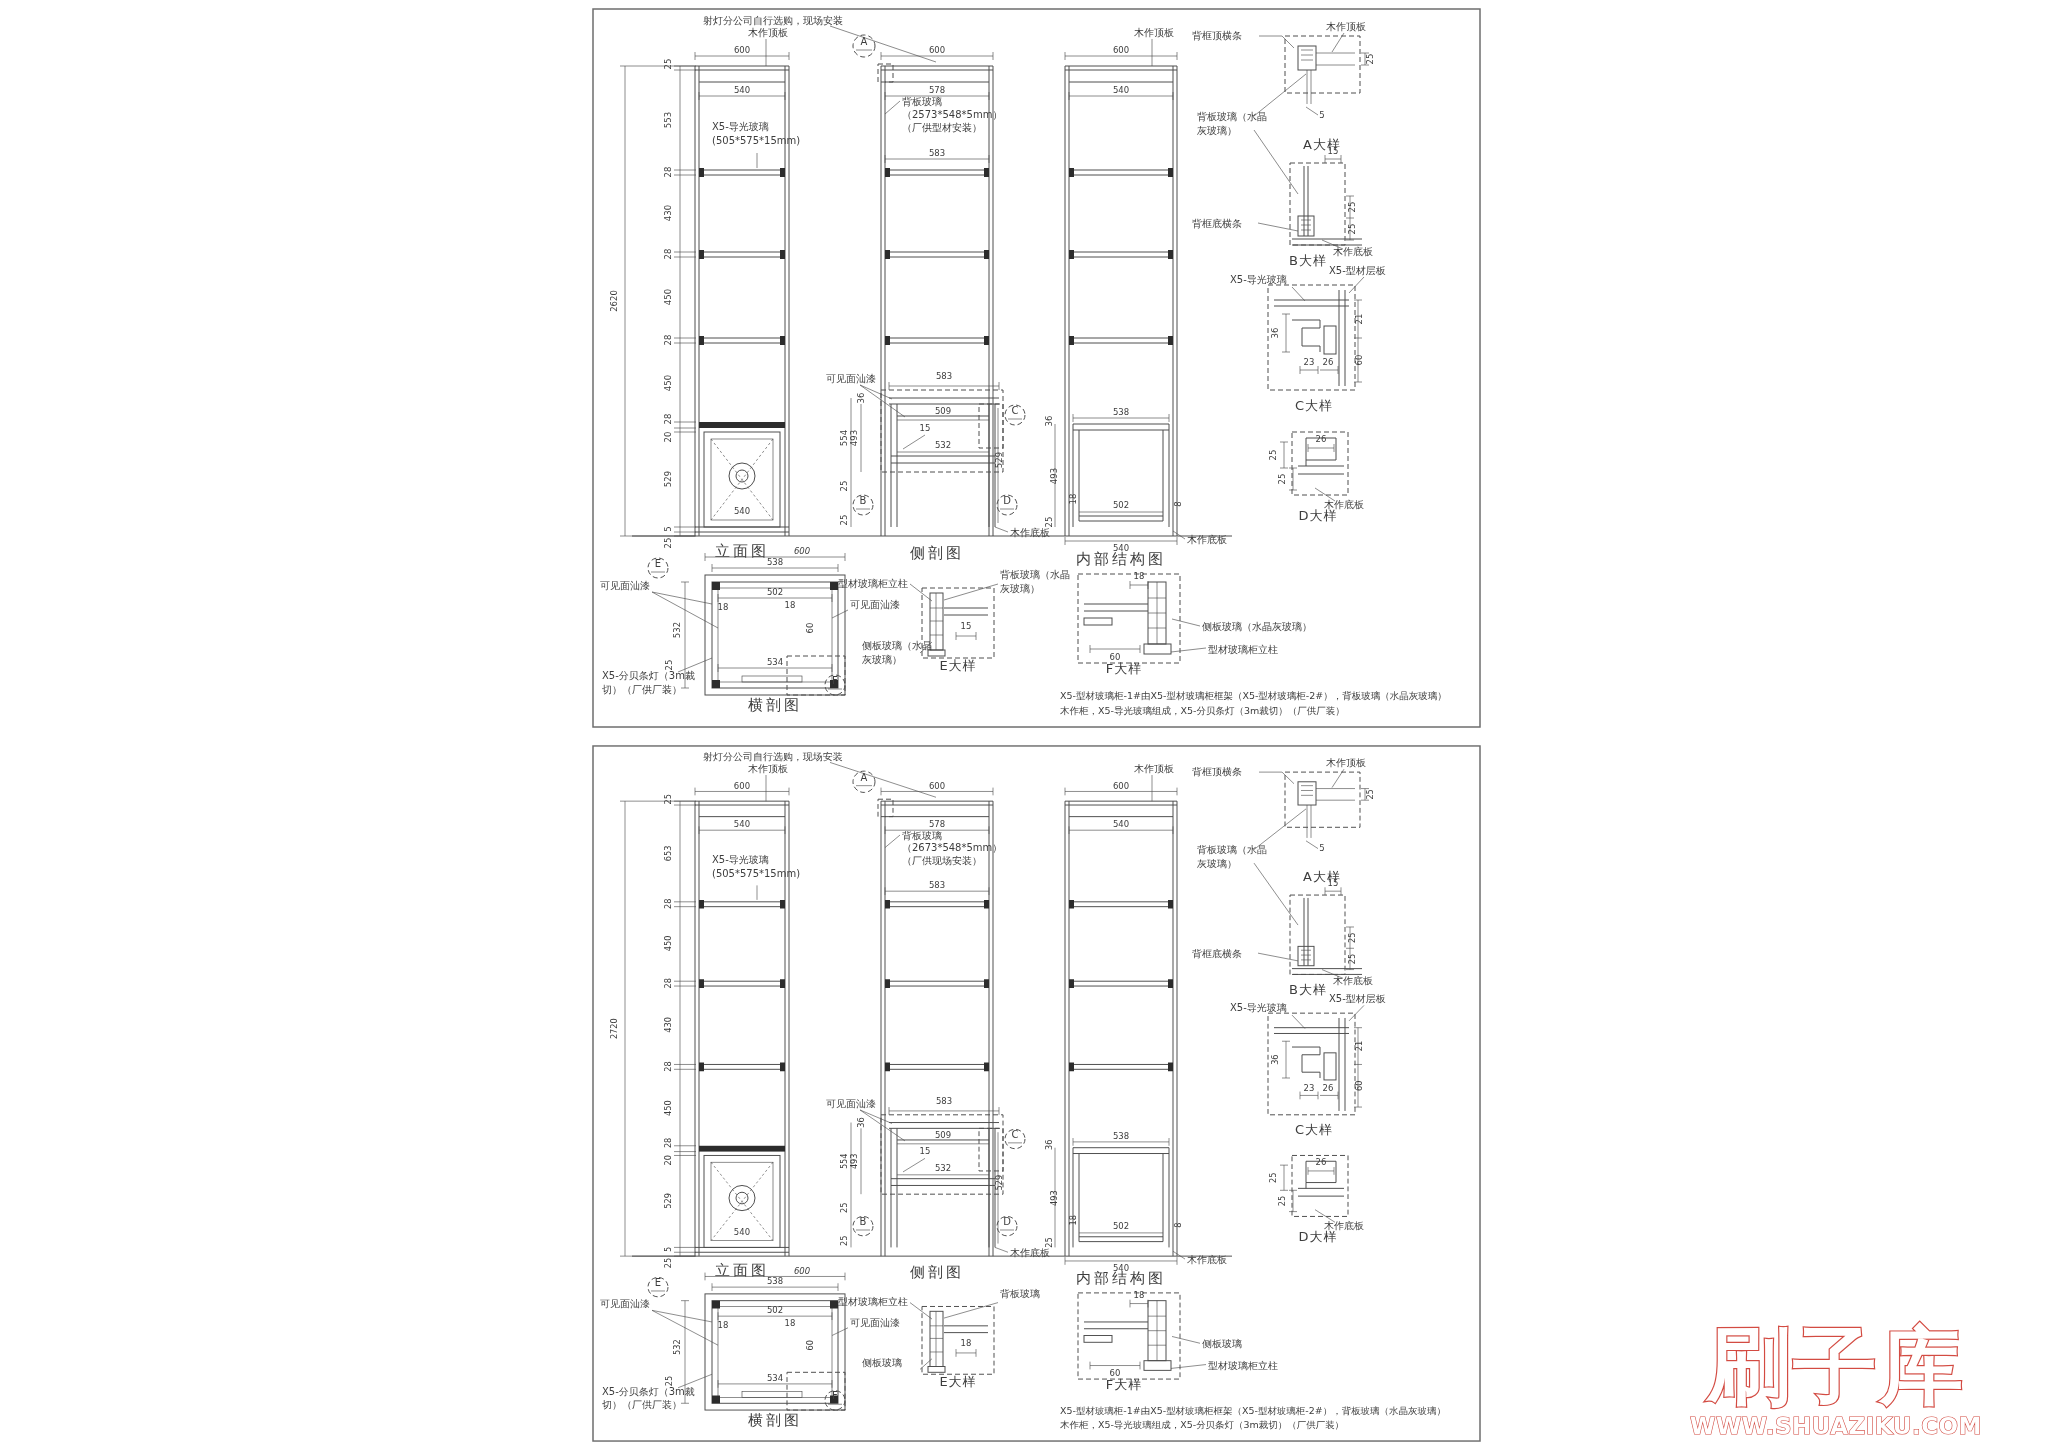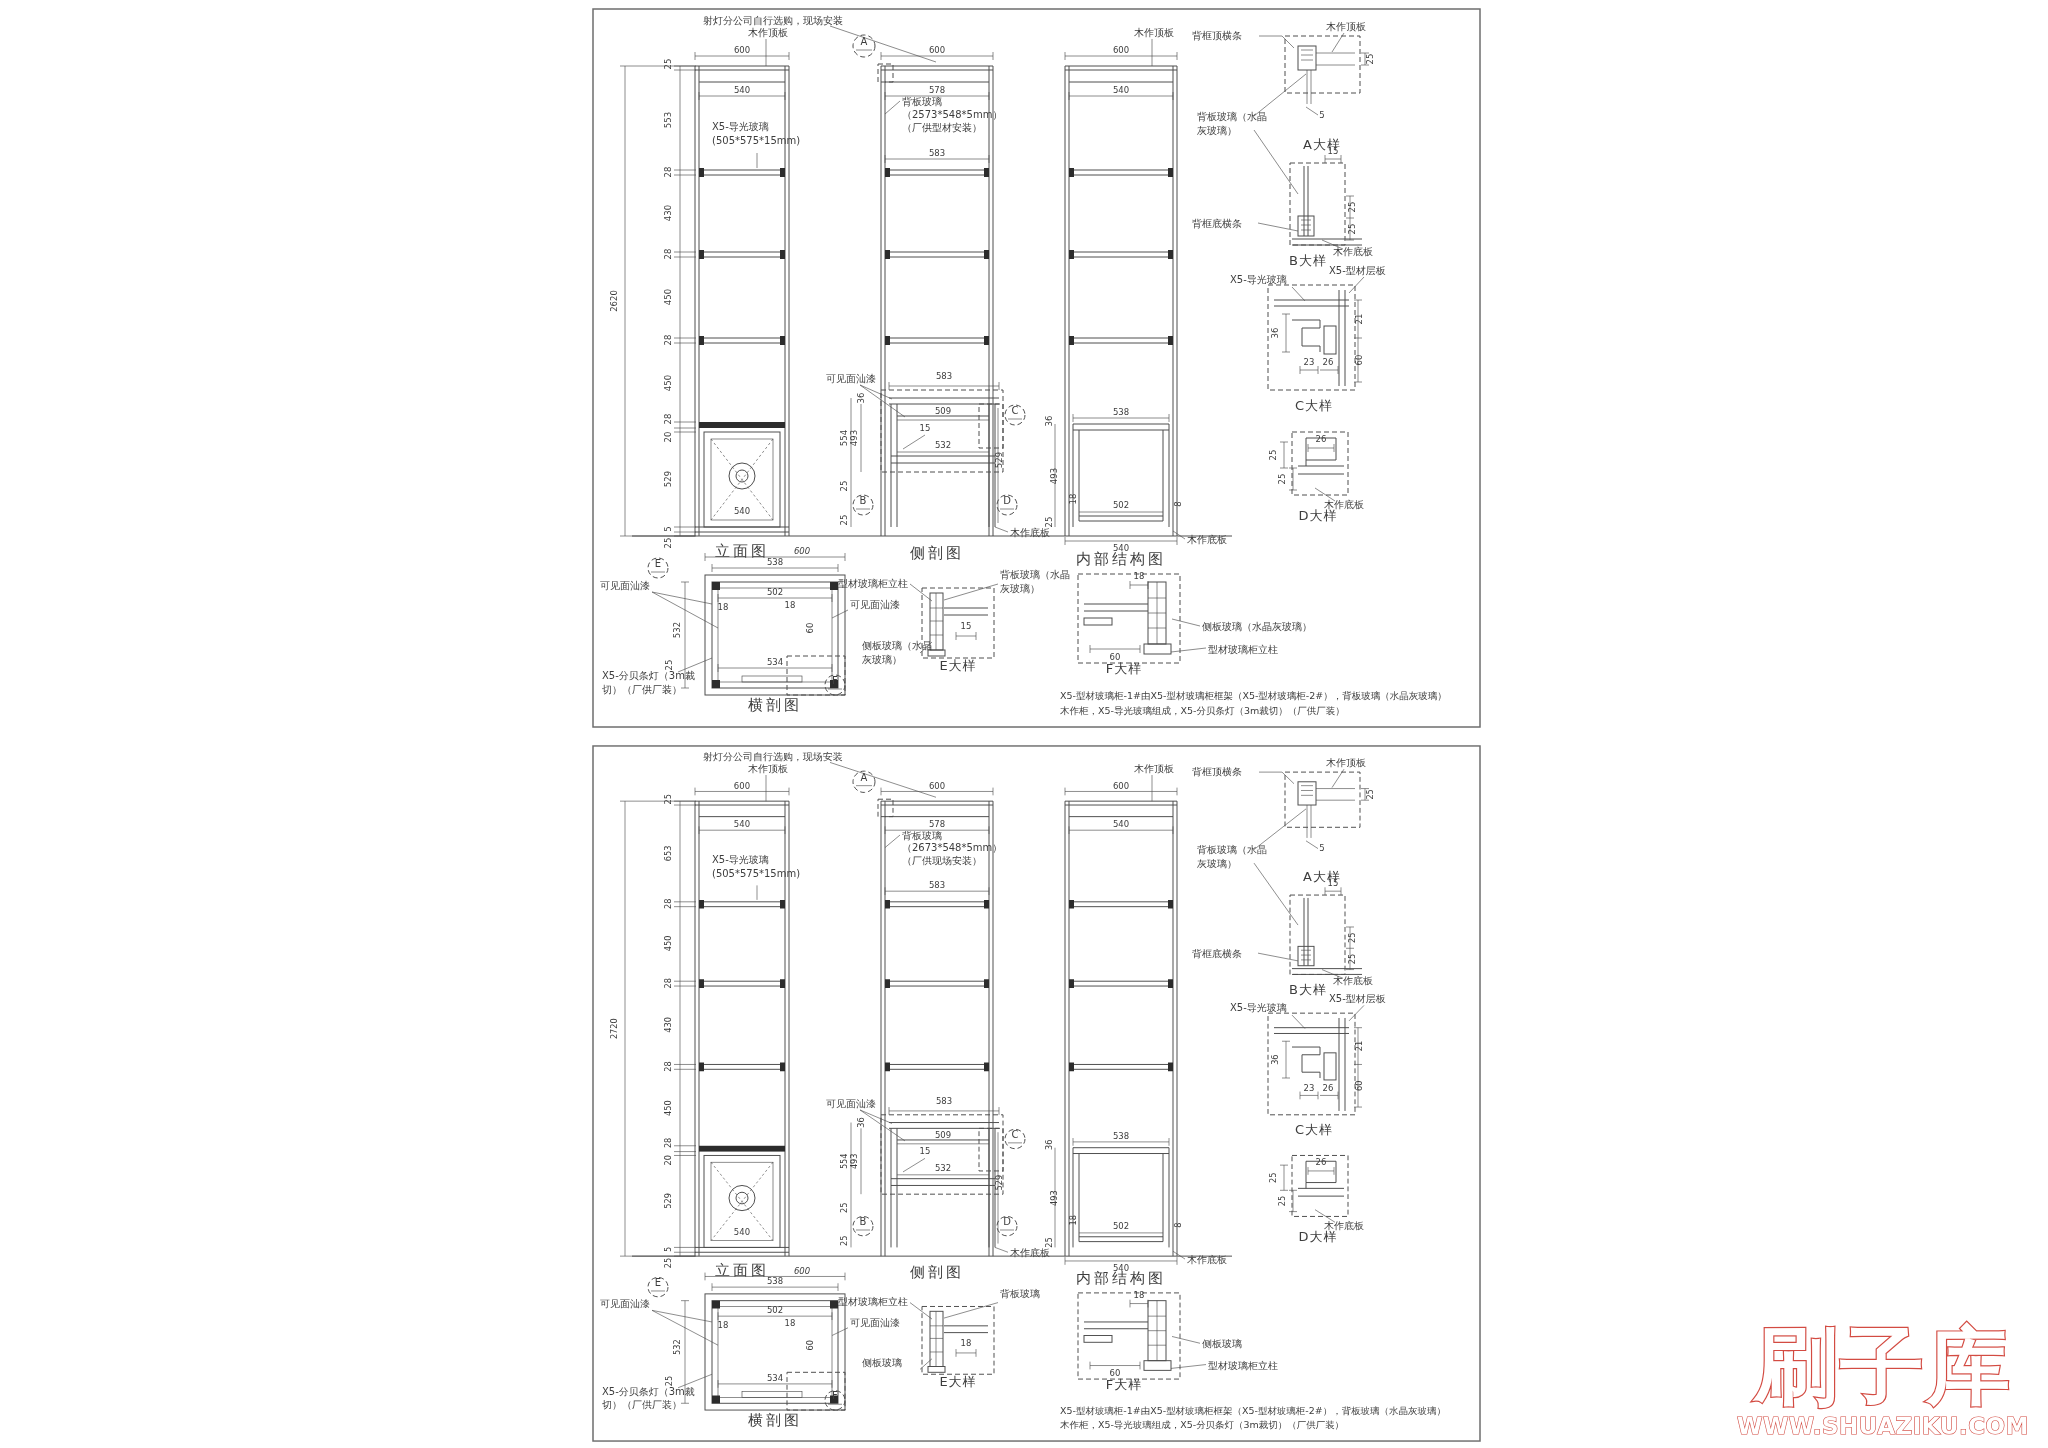--- a/index.html
+++ b/index.html
@@ -17,21 +17,21 @@
   .fill{fill:#2c2c2c;stroke:none;}
   svg text{fill:#3d3d3d;}
   .d{font-size:8.5px;text-anchor:middle;}
   .l{font-size:10px;}
   .tt{font-size:15px;text-anchor:middle;letter-spacing:3px;}
   .nm{font-size:13px;text-anchor:middle;letter-spacing:1px;}
   .cp{font-size:9.5px;}
   .mk{font-size:10px;text-anchor:middle;}
   .it{font-style:italic;}
   .border{stroke:#6e6e6e;stroke-width:1.5;fill:none;}
-  .watermark{position:absolute;left:1726px;top:1303px;width:315px;height:145px;}
+  .watermark{position:absolute;left:1679px;top:1303px;width:315px;height:145px;}
   .wm-cn{font-size:84px;font-weight:bold;text-anchor:middle;letter-spacing:2px;
          fill:#ffffff;stroke:#d34b42;stroke-width:2.4;paint-order:stroke;}
   .wm-en{font-size:23px;font-weight:bold;text-anchor:middle;letter-spacing:.5px;
          fill:#ffffff;stroke:#d34b42;stroke-width:1.2;paint-order:stroke;}
 </style>
 </head>
 <body>
 
 <div class="page">
   <div id="sheets-root">

